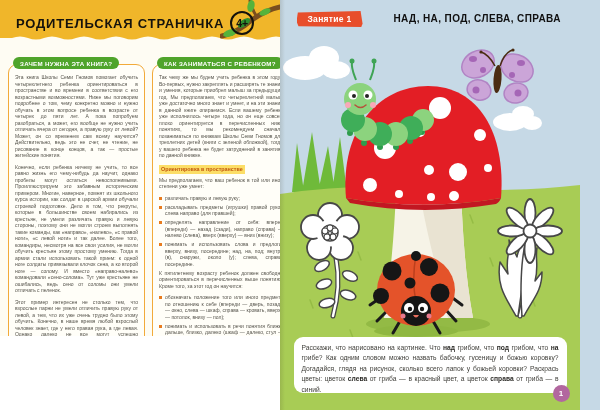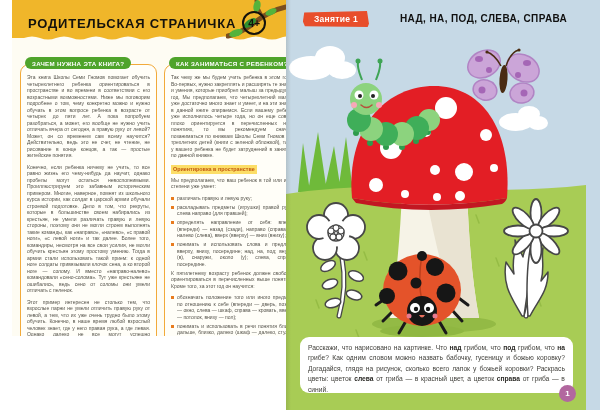--- a/index.html
+++ b/index.html
@@ -1,18 +1,18 @@
 <!DOCTYPE html>
 <html><head>
 <meta charset="utf-8">
 <style>
   html,body{margin:0;padding:0;}
   body{width:600px;height:410px;display:flex;font-family:"Liberation Sans",sans-serif;background:#ffffff;overflow:hidden;}
   
-  .page-left{position:relative;width:300px;height:336px;background:#FEFCF3;overflow:hidden;margin-left:12px;}
+  .page-left{position:relative;width:300px;height:336px;background:#FEFCF3;overflow:hidden;}
   .yellow-header{position:absolute;top:0;left:0;width:300px;height:47px;z-index:1;}
   .left-title-row{position:absolute;top:11px;left:16px;z-index:3;display:flex;align-items:center;gap:6px;}
   .left-title{font-size:13px;font-weight:bold;letter-spacing:.8px;color:#14120C;white-space:nowrap;}
   .age-badge{display:flex;align-items:center;justify-content:center;width:20px;height:20px;border:2px solid #14120C;border-radius:50%;font-size:10.5px;font-weight:bold;color:#14120C;}
   .branch-svg{position:absolute;top:0;right:0;z-index:2;}
   .col{position:absolute;top:52px;}
   .col1{left:8px;width:137px;}
   .col2{left:152px;width:138px;}
   .pill{position:relative;z-index:2;display:inline-block;margin-left:5px;background:#4FA42B;color:#fff;font-weight:bold;font-size:6.2px;letter-spacing:.3px;padding:3px 7px 2px;border-radius:8px;white-space:nowrap;}
   .tbox{position:relative;margin-top:-6px;border:1.5px solid #F2AA3A;border-radius:9px;background:#FFFEF8;padding:9px 6px 5px;box-sizing:border-box;overflow:hidden;}

